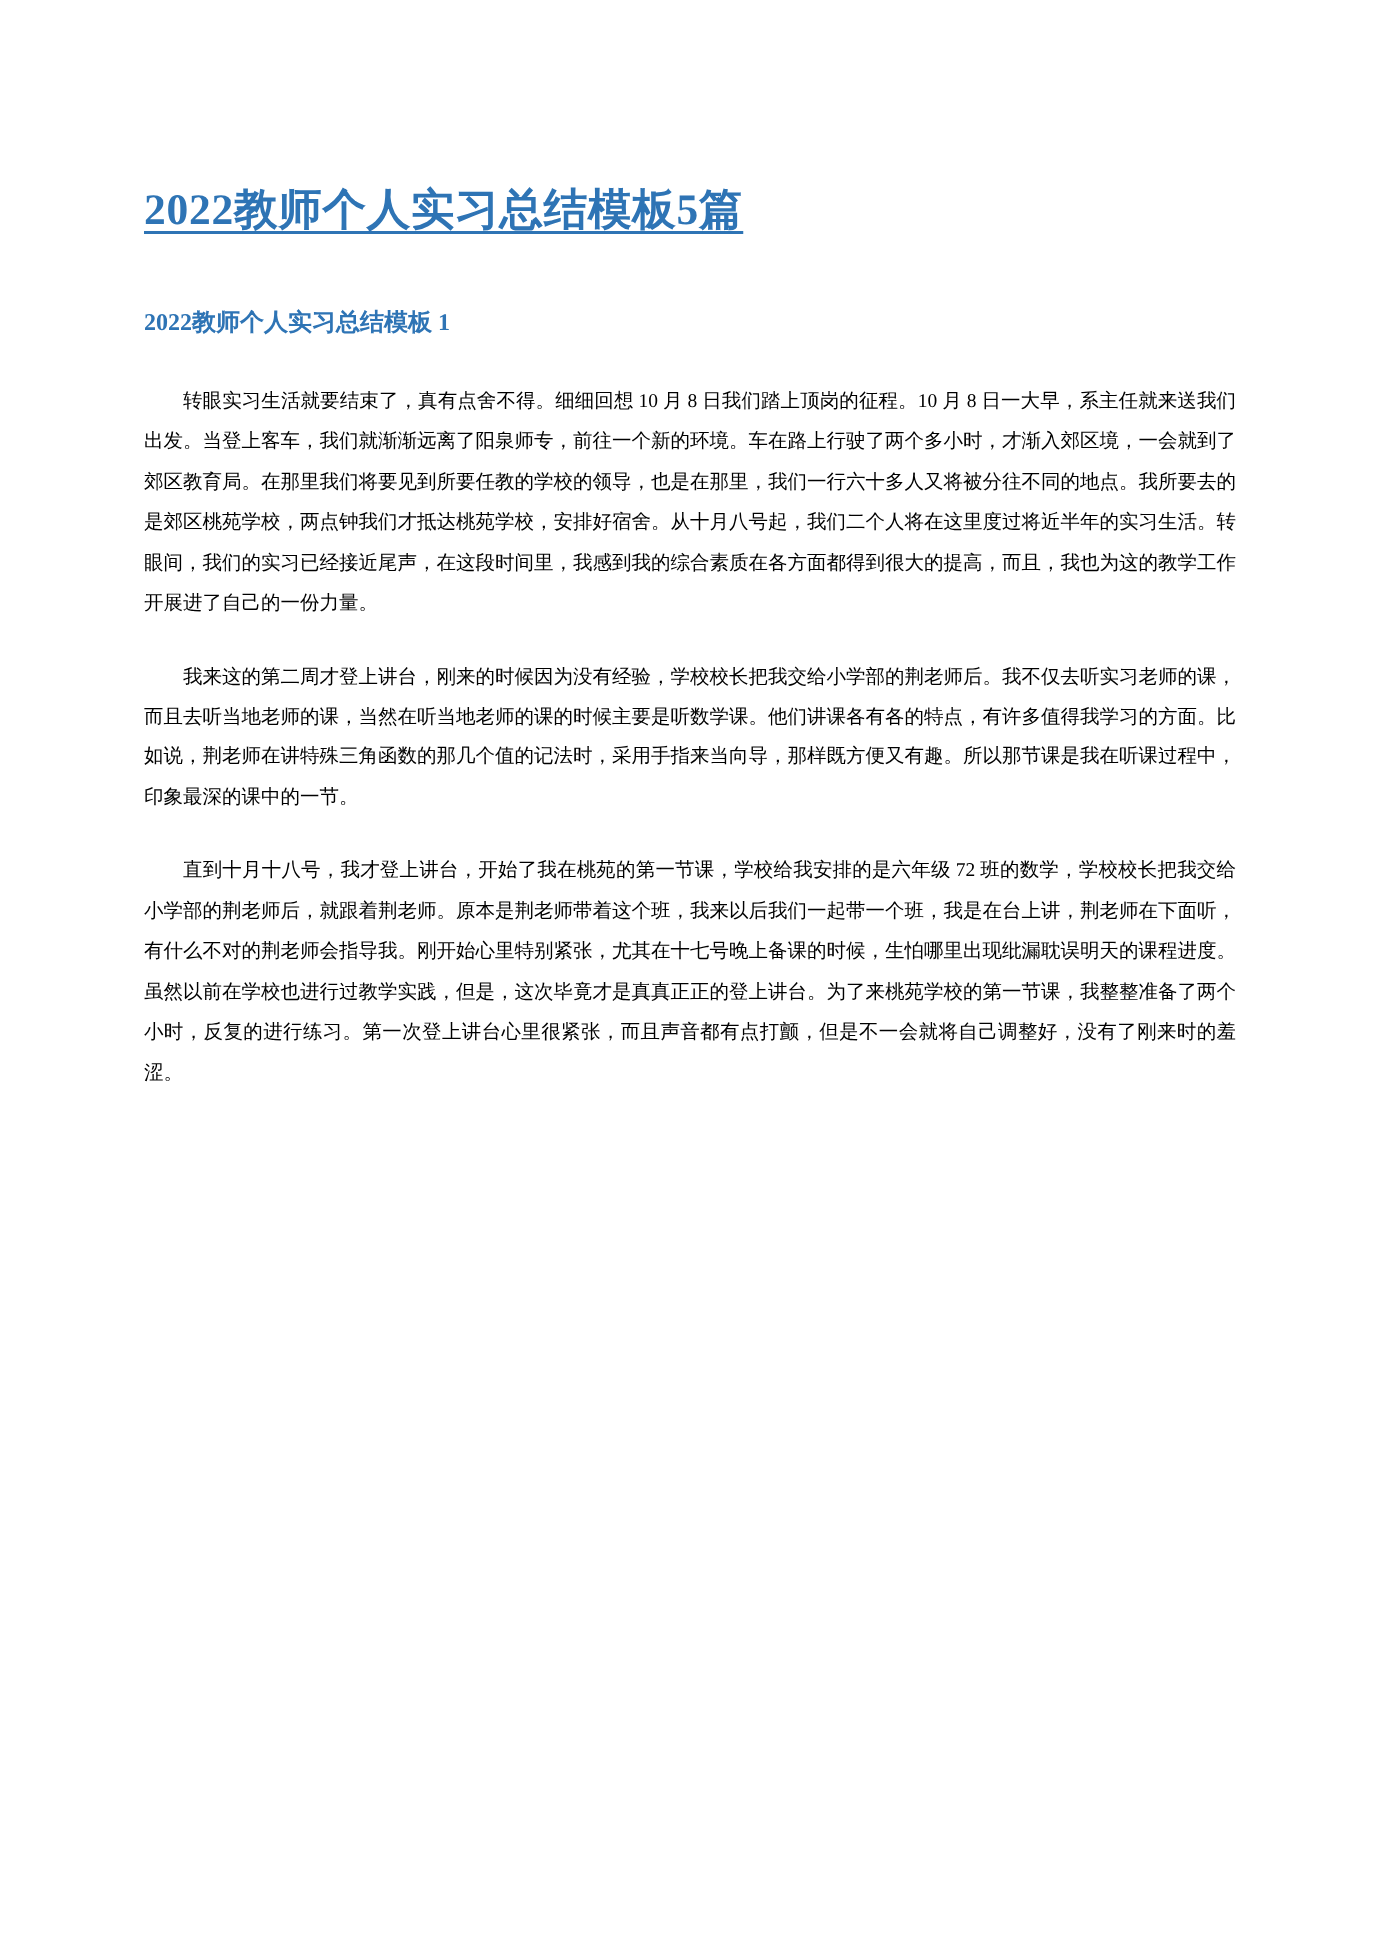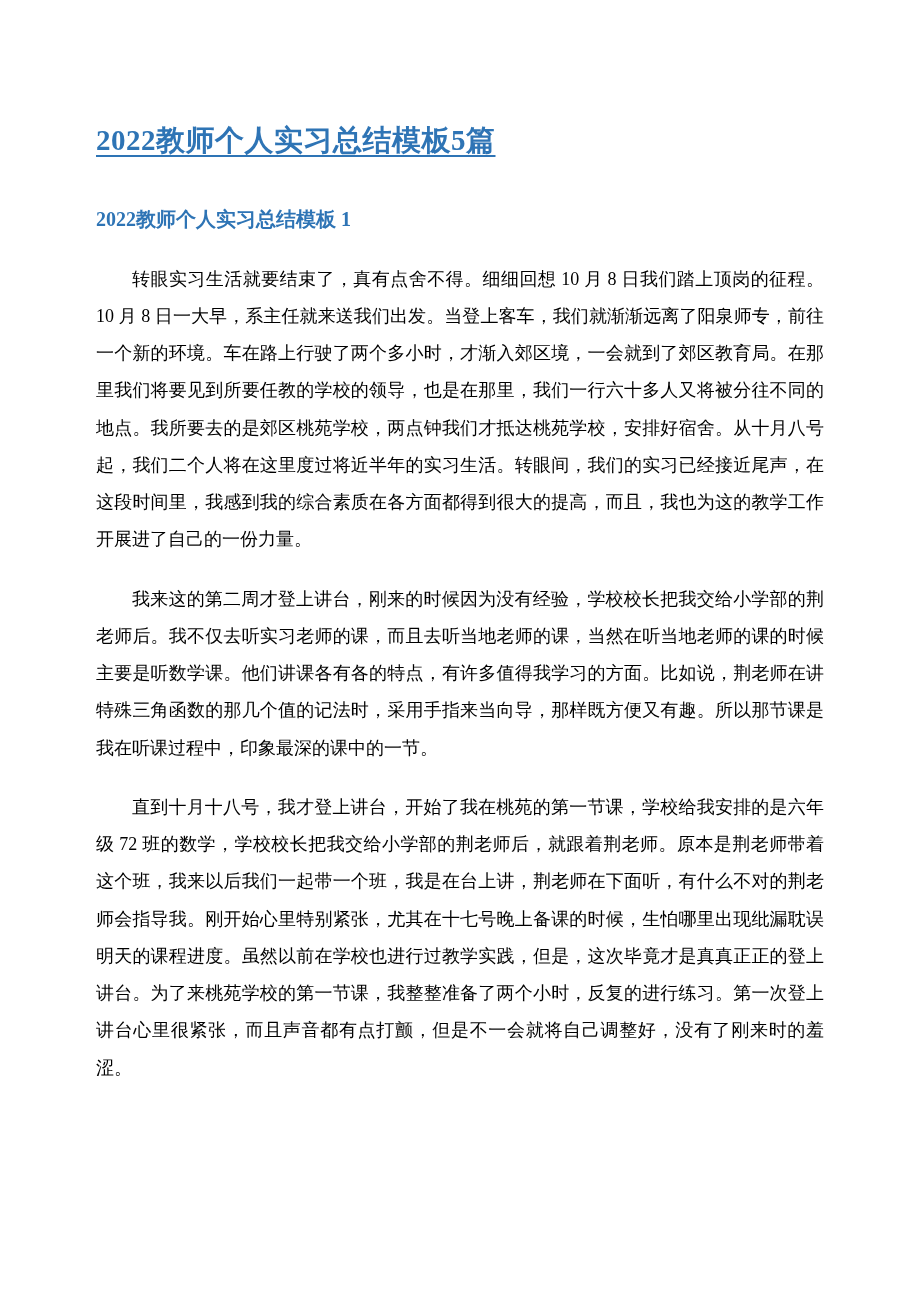--- a/index.html
+++ b/index.html
@@ -33,28 +33,28 @@
     font-weight: bold;
     color: #2e74b5;
     text-decoration: underline;
     text-underline-offset: 5px;
     letter-spacing: 0.5px;
     line-height: 1.4;
     margin: 0 0 42px 0;
     white-space: nowrap;
   }
   .section-heading {
-    font-size: 20px;
+    font-size: 16px;
     font-weight: bold;
     color: #2e74b5;
     margin: 0 0 26px 0;
     line-height: 1.6;
   }
   p.para {
-    font-size: 18px;
+    font-size: 13px;
     line-height: 2.07;
     margin: 0 0 22px 0;
     text-align: justify;
     text-justify: inter-ideograph;
     text-indent: 2em;
     color: #000000;
   }
   p.para:last-child {
     margin-bottom: 0;
   }

